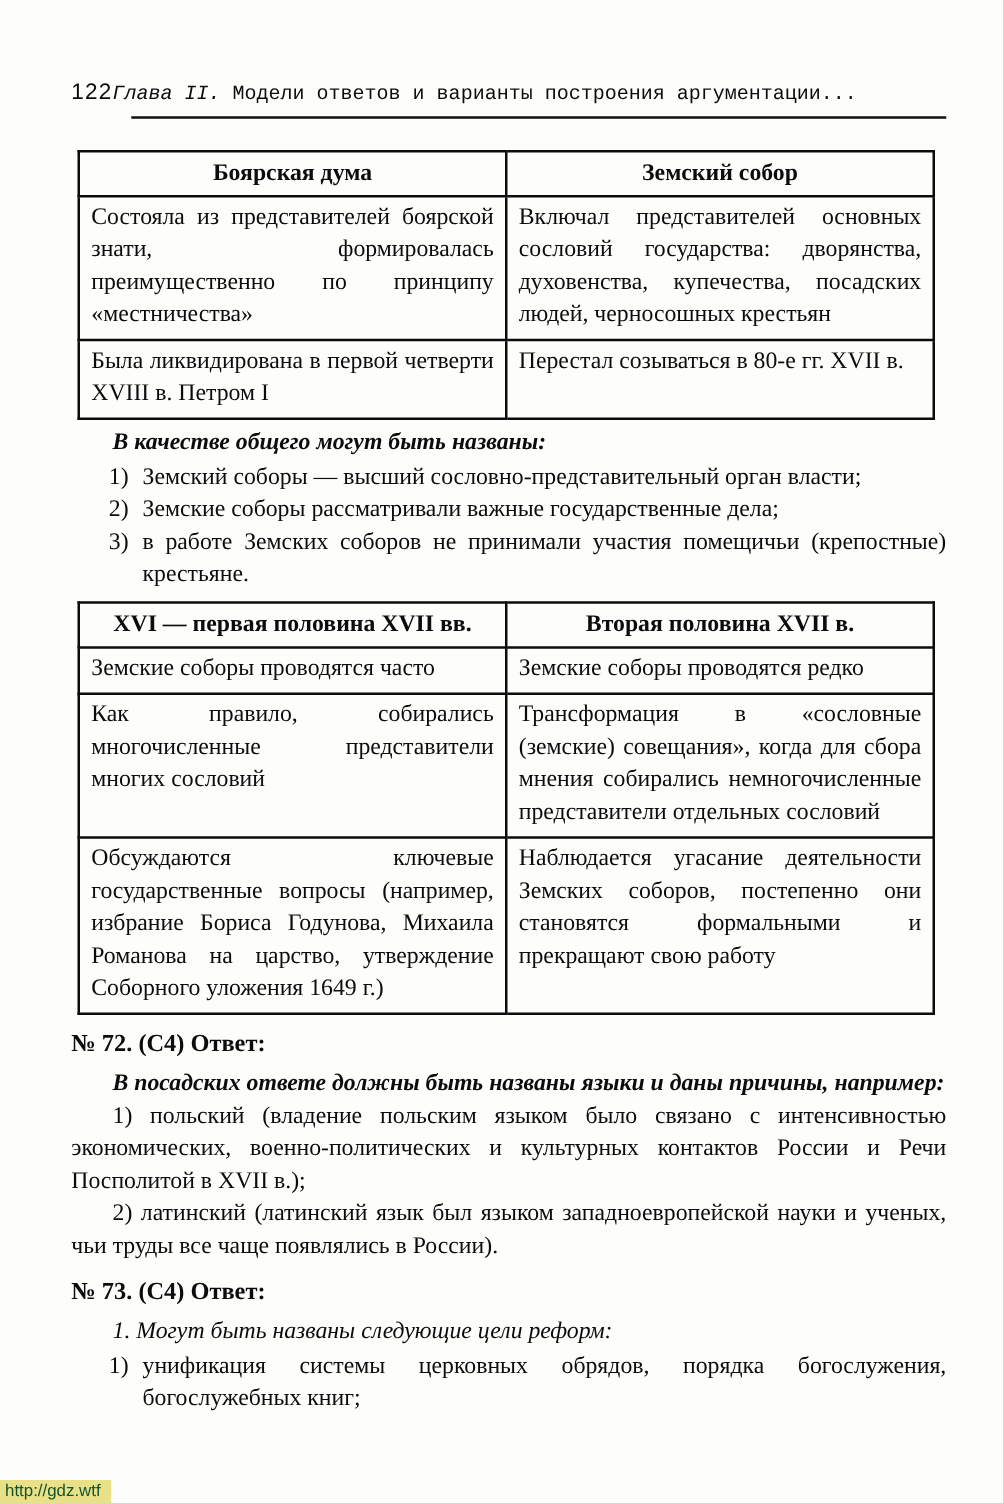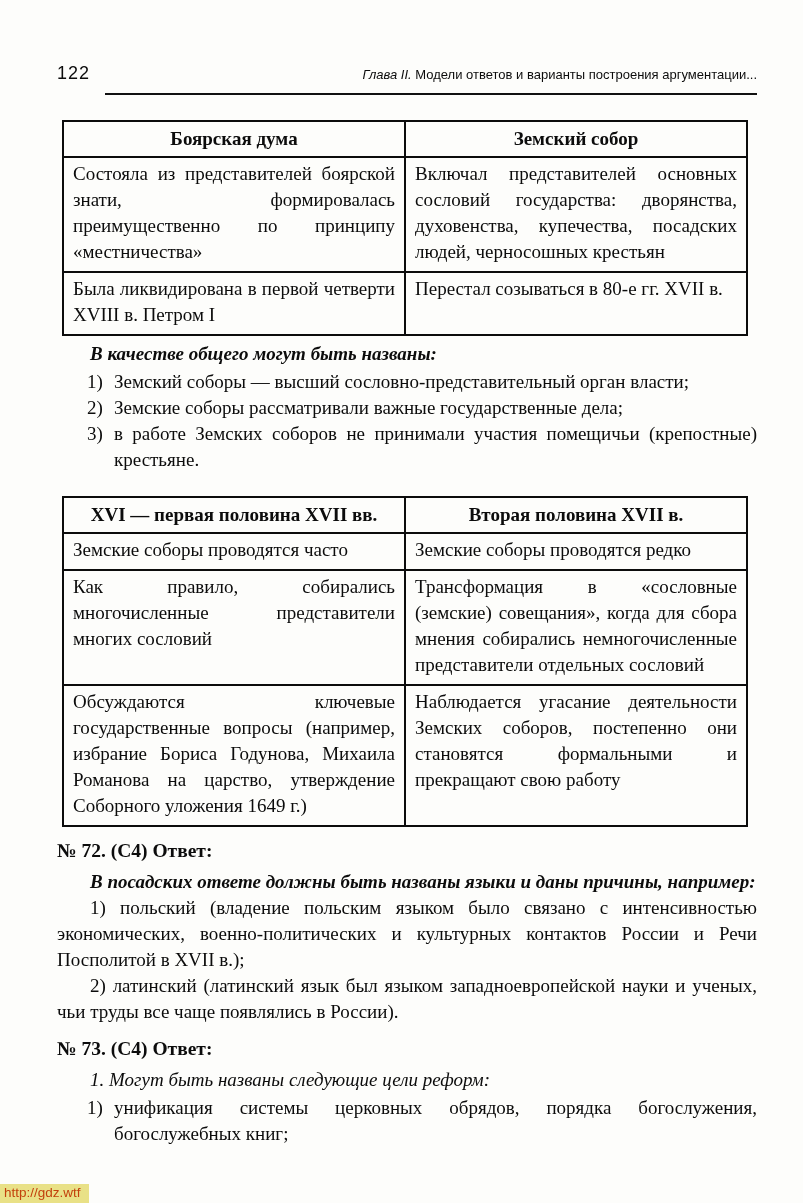--- a/index.html
+++ b/index.html
@@ -16,23 +16,23 @@
     box-sizing:border-box;
     padding:60px 46px 0 57px;
   }
   
   .pagehead{display:flex;align-items:baseline;}
   .pagenum{
     font-family:"Liberation Sans","DejaVu Sans",sans-serif;
     font-size:18px;letter-spacing:1px;
   }
   .heading{
-    flex:1;text-align:right;
-    font-family:Liberation Sans, sans-serif;
-    font-size:13px;
+    flex:1;
+    font-family:Liberation Mono, monospace;
+    font-size:16px;
     white-space:nowrap;
   }
   .heading .chap{font-style:italic;}
   .head-rule{
     height:0;border-bottom:2.5px solid #111;
     margin:5px 0 0 48px;
   }
   
   table.booktab{
     width:686px;
@@ -71,21 +71,21 @@
     text-indent:33px;
   }
   .diff-label{
     font-style:italic;font-weight:bold;
     margin:14px 0 0 33px;
   }
   
   .watermark{
     position:absolute;left:0;bottom:0;
     background:#e9e187;
-    color:#c2410c;
+    color:#14532d;
     font-family:"Liberation Sans","DejaVu Sans",sans-serif;
     font-size:13.5px;line-height:18px;
     padding:0 8px 1px 4px;
     text-align:right;
   }
 </style>
 </head>
 <body>
 
 <div class="page">
@@ -124,21 +124,21 @@
         <span class="num">2)</span>
         <span class="txt">Земские соборы рассматривали важные государственные дела;</span>
       </div>
       <div class="hang-item">
         <span class="num">3)</span>
         <span class="txt">в работе Земских соборов не принимали участия помещичьи (крепостные) крестьяне.</span>
       </div>
     </div>
   </section>
 
-  <table class="booktab" style="margin-top:23px;border-radius:27px;">
+  <table class="booktab" style="margin-top:8px;border-radius:27px;">
     <tbody>
         <tr>
       <th>XVI — первая половина XVII вв.</th>
       <th>Вторая половина XVII в.</th>
     </tr>
     <tr>
       <td>Земские соборы проводятся часто</td>
       <td>Земские соборы проводятся редко</td>
     </tr>
     <tr>

